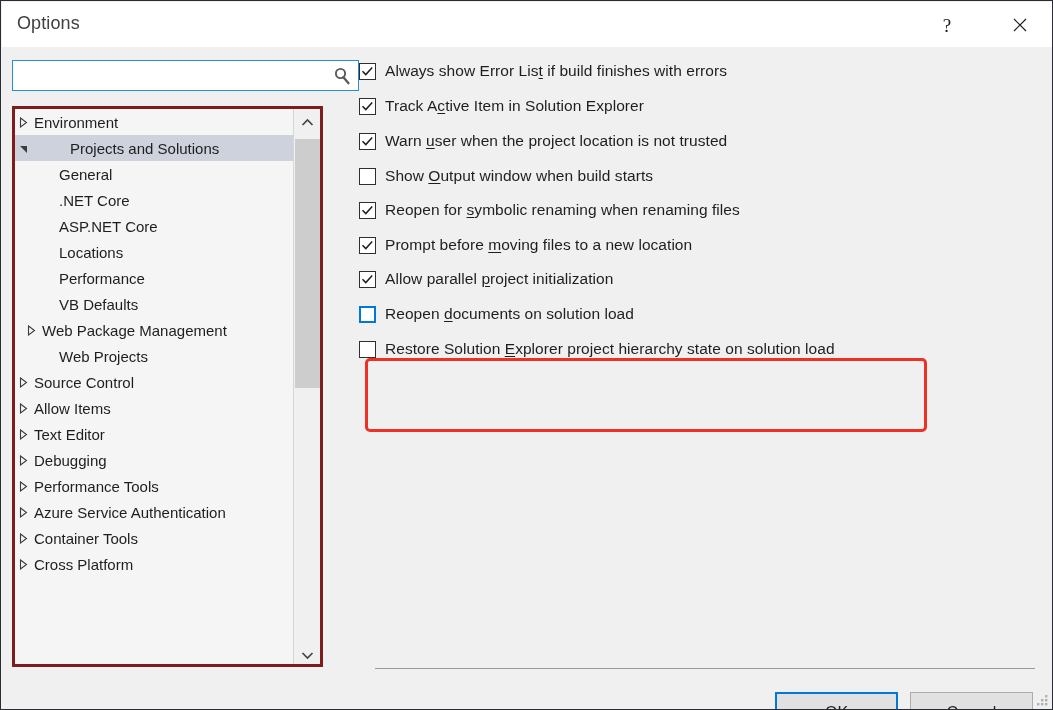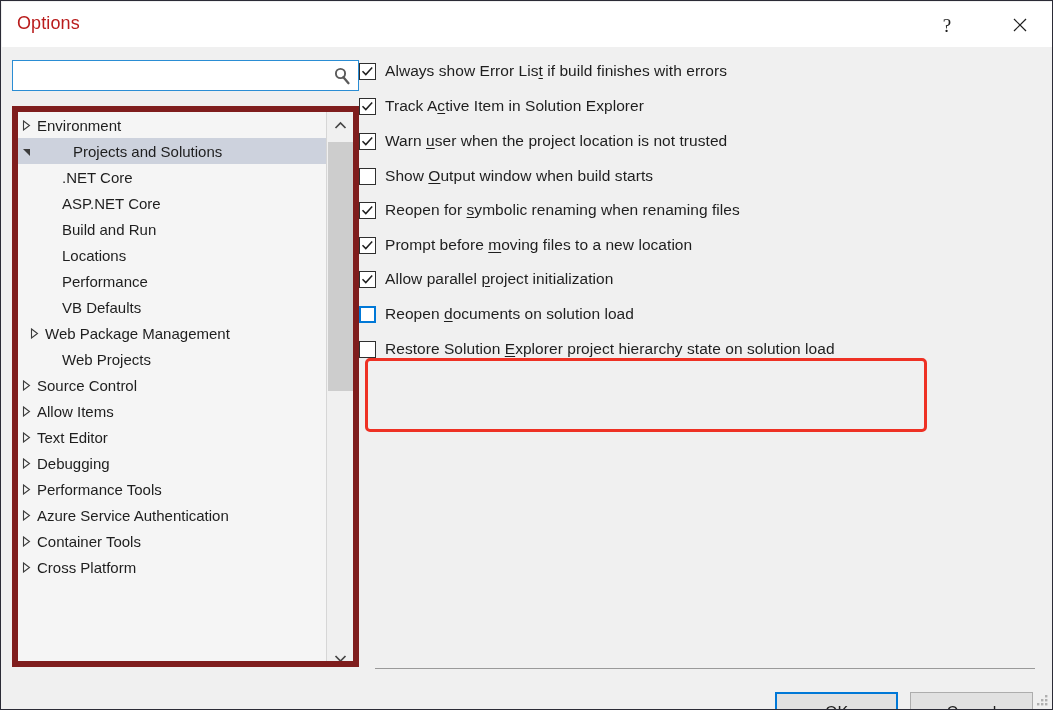--- a/index.html
+++ b/index.html
@@ -25,21 +25,21 @@
     position: absolute;
     left: 1px; top: 1px;
     width: 1051px; height: 45px;
     background: #ffffff;
     box-sizing: border-box;
   }
   #title-text {
     position: absolute;
     left: 15px; top: 11px;
     font-size: 18px;
-    color: #b91c1c;
+    color: #404040;
     letter-spacing: .1px;
     white-space: nowrap;
   }
   .caption-btn {
     position: absolute;
     top: 1px;
     width: 46px; height: 44px;
     background: transparent;
     border: none;
     padding: 0;
@@ -87,24 +87,24 @@
   #search-icon {
     position: absolute;
     right: 6px; top: 5px;
     width: 20px; height: 20px;
   }
 
   
   #tree-panel {
     position: absolute;
     left: 10px; top: 59px;
-    width: 347px; height: 561px;
+    width: 311px; height: 561px;
     box-sizing: border-box;
     background: #f5f5f5;
-    border: 6px solid #7f1d1d;
+    border: 3px solid #7f1d1d;
     overflow: hidden;
   }
   #tree-list {
     position: absolute;
     left: 0; top: 0;
     width: 318px;
   }
   .tree-row {
     position: relative;
     height: 26px;
@@ -268,27 +268,27 @@
           </div>
           <div class="tree-row depth0 selected">
             <span class="tree-arrow">
               <svg width="9" height="11" viewBox="0 0 9 11">
                 <polygon points="1,3 8,3 8,10" fill="#3c3c3c"></polygon>
               </svg>
             </span>
             <span class="tree-label">Projects and Solutions</span>
           </div>
           <div class="tree-row depth1 noarrow">
+            <span class="tree-label">General</span>
+          </div>
+          <div class="tree-row depth1 noarrow">
             <span class="tree-label">.NET Core</span>
           </div>
           <div class="tree-row depth1 noarrow">
             <span class="tree-label">ASP.NET Core</span>
-          </div>
-          <div class="tree-row depth1 noarrow">
-            <span class="tree-label">Build and Run</span>
           </div>
           <div class="tree-row depth1 noarrow">
             <span class="tree-label">Locations</span>
           </div>
           <div class="tree-row depth1 noarrow">
             <span class="tree-label">Performance</span>
           </div>
           <div class="tree-row depth1 noarrow">
             <span class="tree-label">VB Defaults</span>
           </div>

